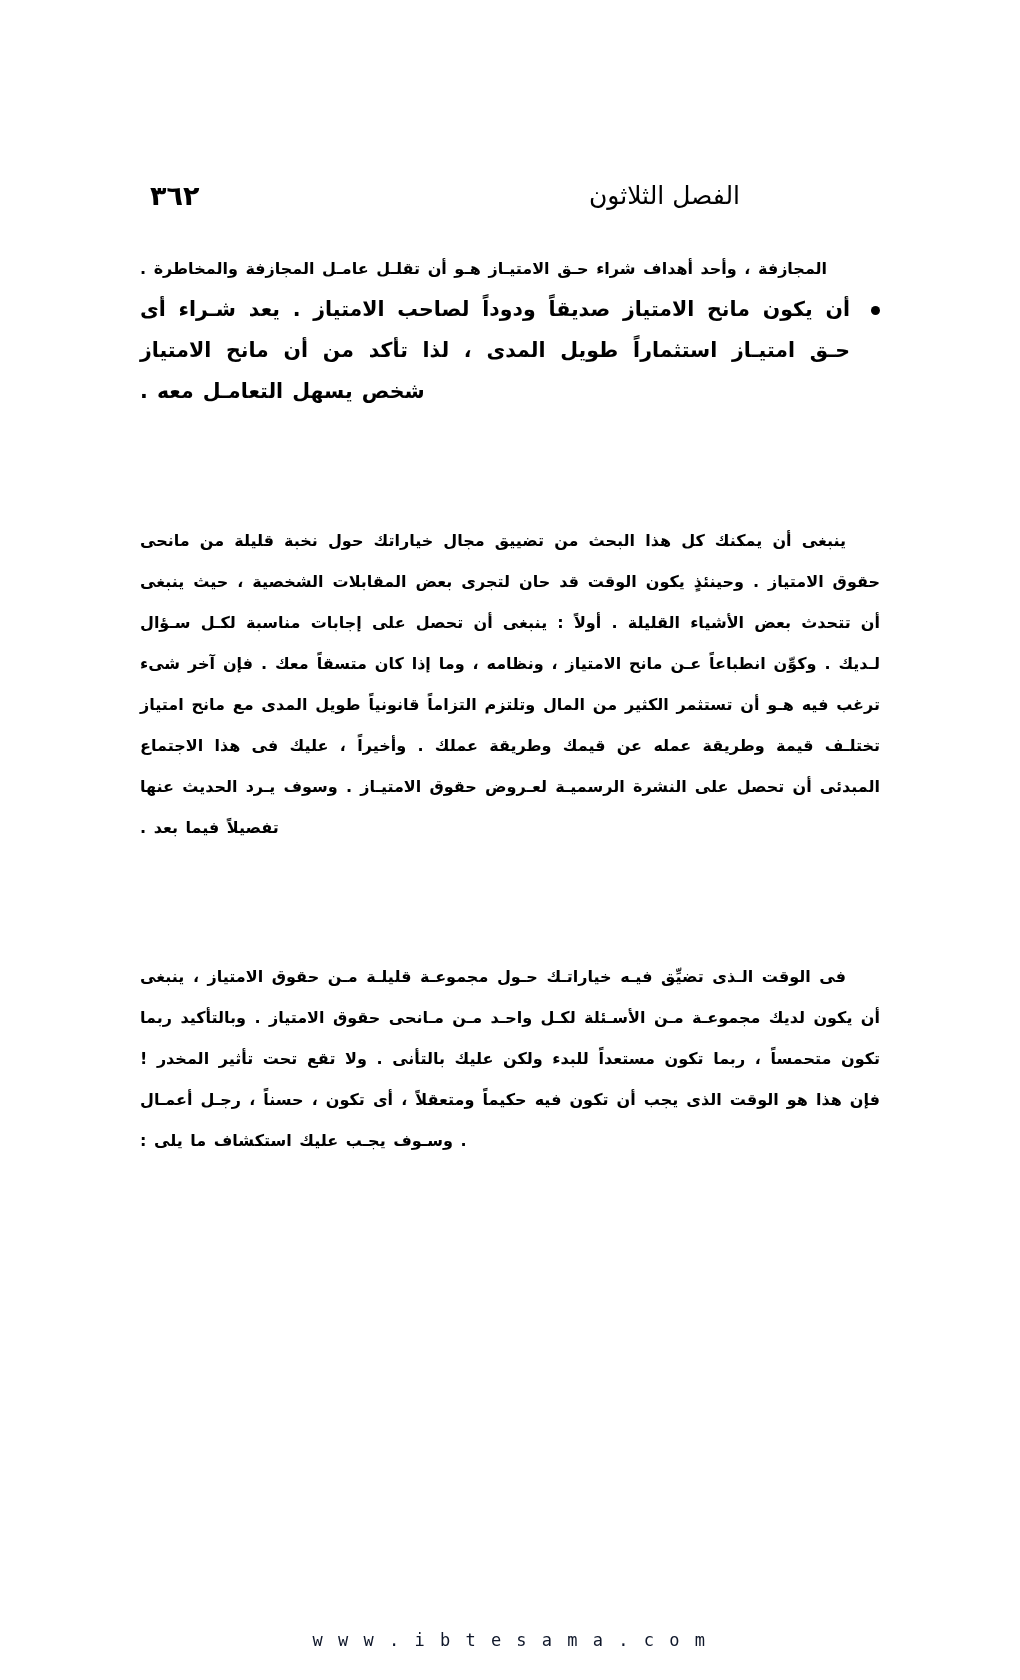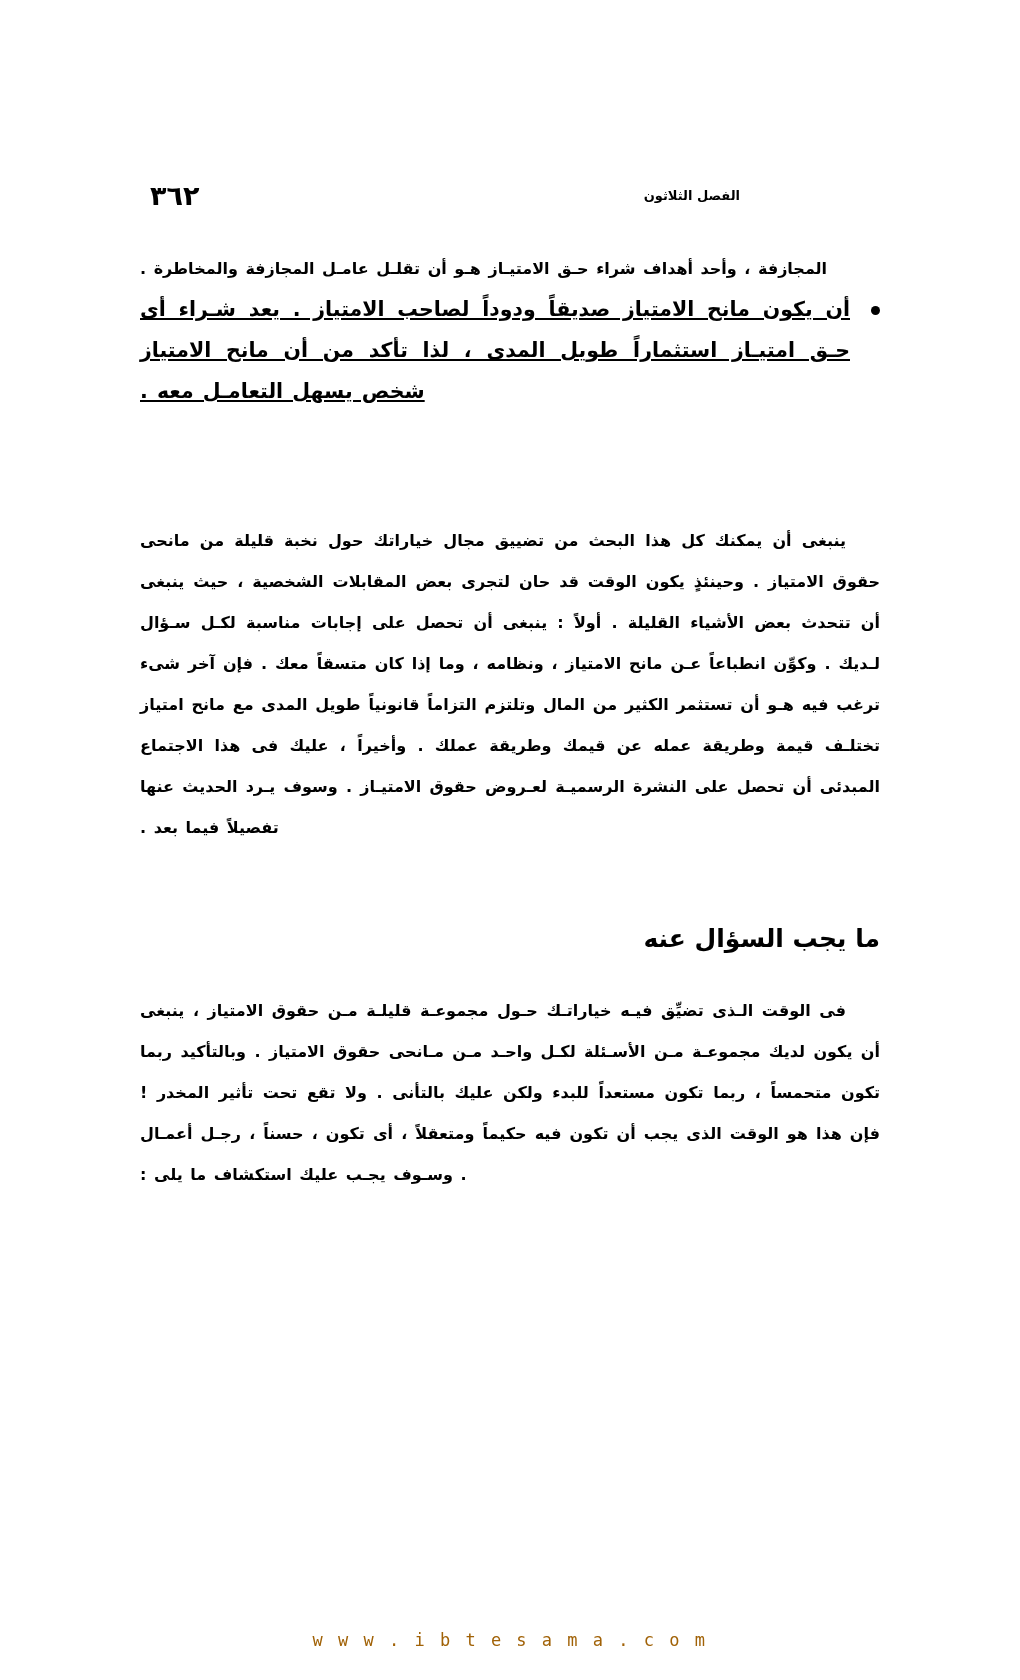--- a/index.html
+++ b/index.html
@@ -35,22 +35,22 @@
   }
 
   .running-head .folio {
     font-size: 27px;
     font-weight: 700;
     letter-spacing: 1px;
     line-height: 1;
   }
 
   .running-head .chapter-title {
-    font-size: 13px;
-    font-weight: 700;
+    font-size: 25px;
+    font-weight: 400;
     line-height: 1;
     margin-right: 130px;
   }
 
   
   .content {
     position: absolute;
     top: 248px;
     right: 140px;
     left: 140px;
@@ -73,21 +73,20 @@
 
   p.tail-left {
     text-align-last: left;
   }
 
   
   ul.bullets {
     list-style: none;
     margin: 0;
     padding: 0;
-    text-decoration: underline;
   }
 
   ul.bullets li {
     position: relative;
     margin: 0;
     padding-right: 30px;
     font-size: 20.5px;
     line-height: 41px;
     font-weight: 600;
     text-align: justify;
@@ -126,21 +125,21 @@
   .gap-md { height: 34px; }
 
   
   .watermark {
     position: absolute;
     bottom: 30px;
     left: 0;
     right: 0;
     text-align: center;
     direction: ltr;
-    color: #a16207;
+    color: #0f172a;
     font-size: 17px;
     font-family: "DejaVu Sans Mono", "Liberation Mono", monospace;
     letter-spacing: 2.5px;
     white-space: pre;
   }
 </style>
 </head>
 <body>
 
 <div class="page">
@@ -163,21 +162,20 @@
 
     <div class="gap-xl"></div>
 
 
     <div class="gap-md"></div>
 
     <p class="body-par indent-first">ينبغى أن يمكنك كل هذا البحث من تضييق مجال خياراتك حول نخبة قليلة من مانحى حقوق الامتياز . وحينئذٍ يكون الوقت قد حان لتجرى بعض المقابلات الشخصية ، حيث ينبغى أن تتحدث بعض الأشياء القليلة . أولاً : ينبغى أن تحصل على إجابات مناسبة لكـل سـؤال لـديك . وكوِّن انطباعاً عـن مانح الامتياز ، ونظامه ، وما إذا كان متسقاً معك . فإن آخر شىء ترغب فيه هـو أن تستثمر الكثير من المال وتلتزم التزاماً قانونياً طويل المدى مع مانح امتياز تختلـف قيمة وطريقة عمله عن قيمك وطريقة عملك . وأخيراً ، عليك فى هذا الاجتماع المبدئى أن تحصل على النشرة الرسميـة لعـروض حقوق الامتيـاز . وسوف يـرد الحديث عنها تفصيلاً فيما بعد .</p>
 
     <div class="gap-xl"></div>
 
-    <h2 class="section-heading heading-right">ما يجب السؤال عنه</h2>
 
     <div class="gap-md"></div>
 
     <p class="body-par indent-first">فى الوقت الـذى تضيِّق فيـه خياراتـك حـول مجموعـة قليلـة مـن حقوق الامتياز ، ينبغى أن يكون لديك مجموعـة مـن الأسـئلة لكـل واحـد مـن مـانحى حقوق الامتياز . وبالتأكيد ربما تكون متحمساً ، ربما تكون مستعداً للبدء ولكن عليك بالتأنى . ولا تقع تحت تأثير المخدر ! فإن هذا هو الوقت الذى يجب أن تكون فيه حكيماً ومتعقلاً ، أى تكون ، حسناً ، رجـل أعمـال . وسـوف يجـب عليك استكشاف ما يلى :</p>
 
   </div>
 
   <div class="watermark">w w w . i b t e s a m a . c o m</div>
 
 </div>

